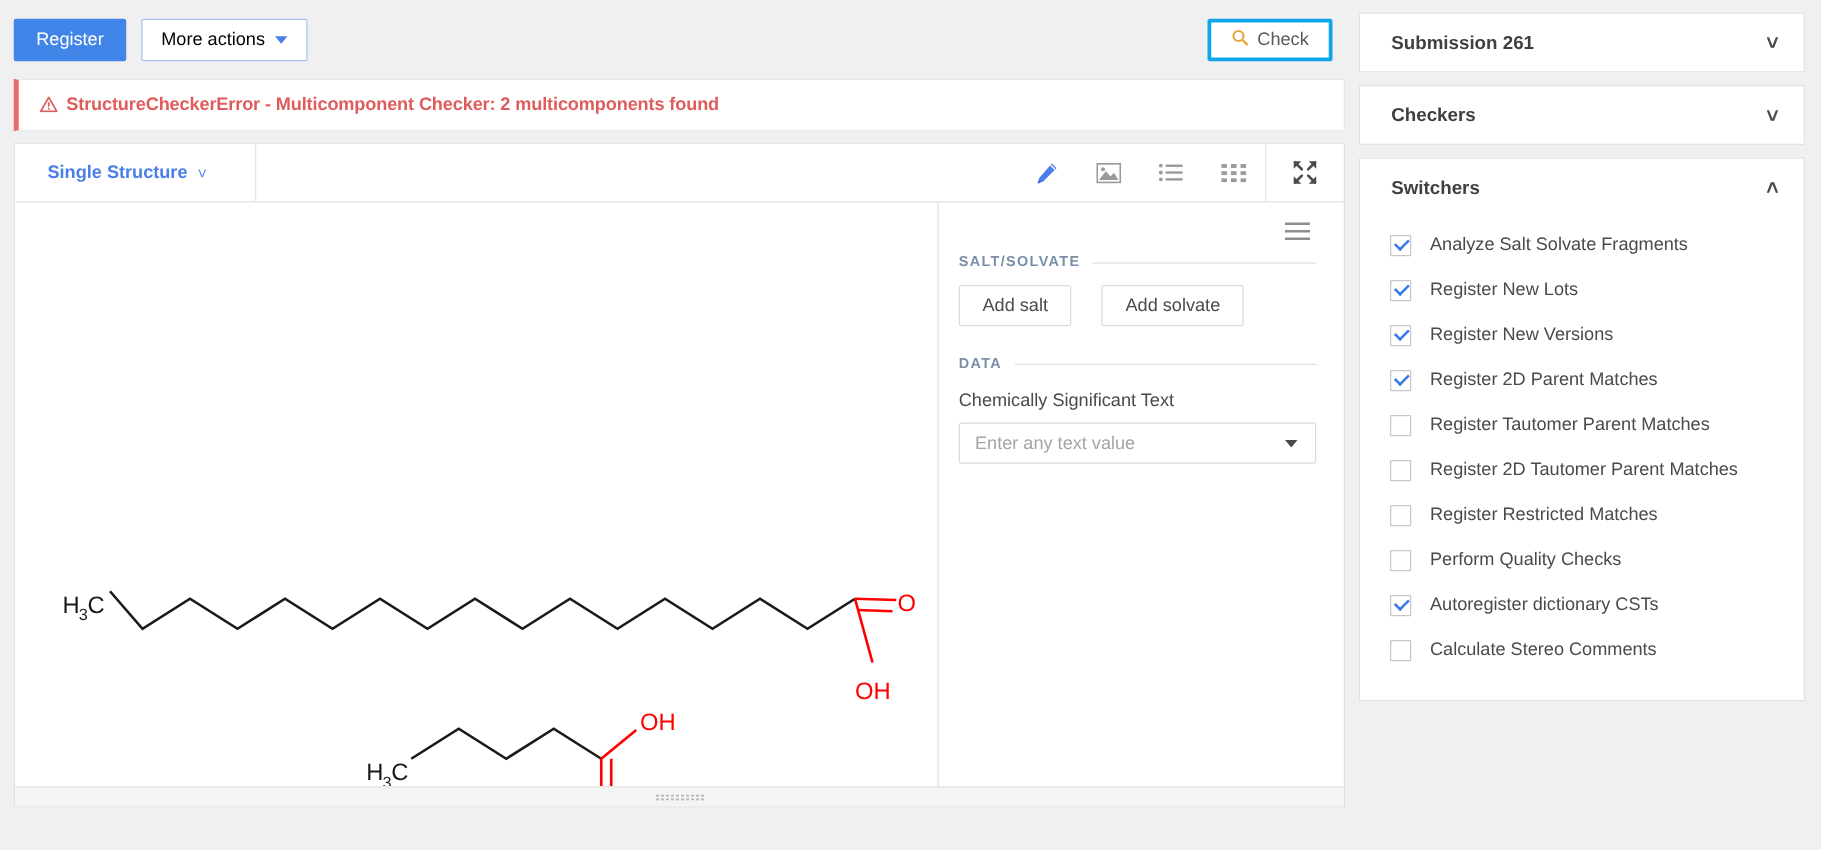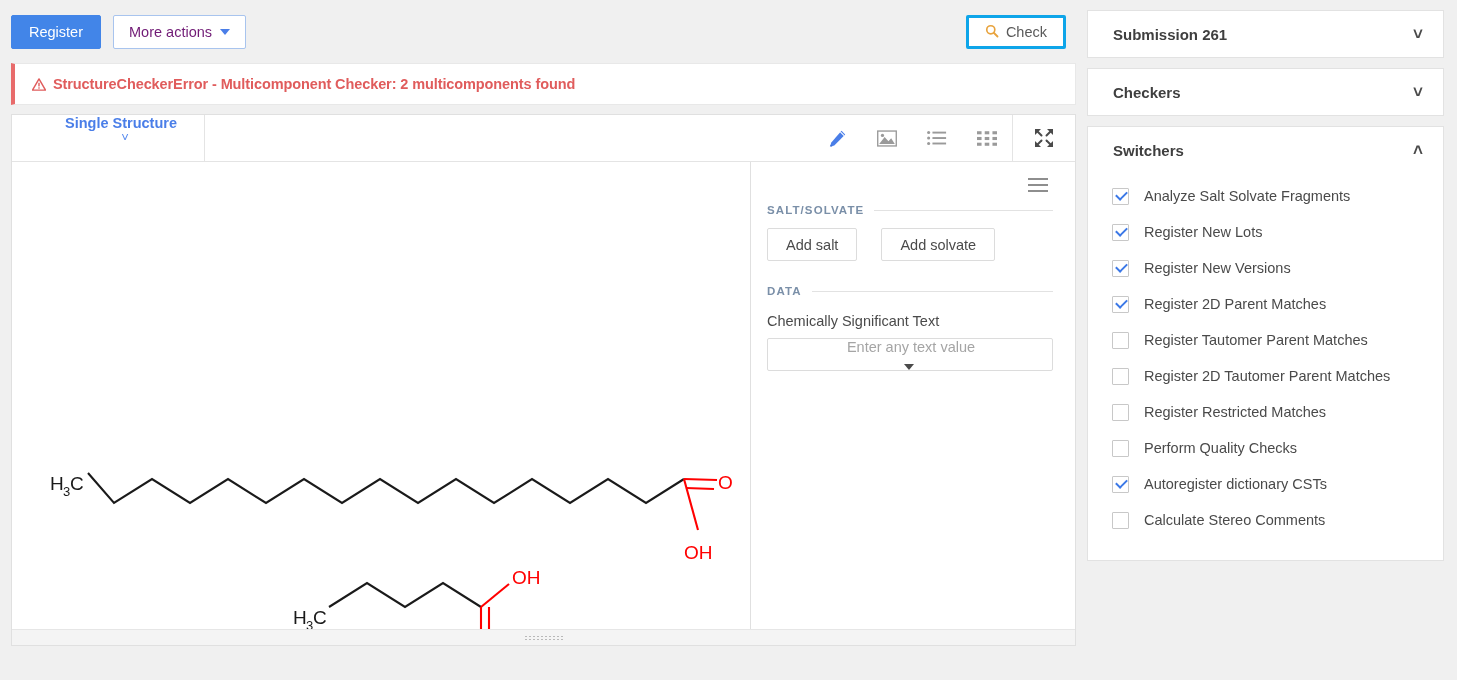--- a/index.html
+++ b/index.html
@@ -35,21 +35,21 @@
     font-size: 14.5px;
     height: 34px;
     padding: 0 17px;
     border-radius: 2px;
     cursor: pointer;
     font-family: "Liberation Sans", sans-serif;
   }
   .btn-more {
     background: #fff;
     border: 1px solid #a8c4ee;
-    color: #701a75;
+    color: #000000;
     font-size: 14.5px;
     height: 34px;
     padding: 0 15px;
     margin-left: 12px;
     border-radius: 2px;
     cursor: pointer;
     font-family: "Liberation Sans", sans-serif;
     display: flex; align-items: center; gap: 8px;
   }
   .caret-down {
@@ -111,21 +111,20 @@
     border-bottom: 1px solid #e4e4e4;
     display: flex; align-items: stretch;
     position: relative;
   }
   .struct-select {
     width: 193px;
     border-right: 1px solid #e4e4e4;
     display: flex; align-items: center;
     padding-left: 26px;
     cursor: pointer;
-    flex-direction: column;
   }
   .struct-select .lbl {
     color: #4a7ee8;
     font-weight: bold;
     font-size: 14.5px;
   }
   .chev-sm {
     margin-left: 8px;
     color: #5b8def;
     font-size: 13px;
@@ -205,21 +204,20 @@
   .combo {
     margin-top: 9px;
     height: 33px;
     border: 1px solid #dcdcdc;
     background: #fff;
     border-radius: 2px;
     display: flex; align-items: center;
     padding: 0 10px 0 12px;
     cursor: text;
     position: relative;
-    flex-direction: column;
   }
   .combo .ph { color: #a5a5a5; font-size: 14.5px; flex: 1; }
   .combo .arr {
     width: 0; height: 0;
     border-left: 5px solid transparent;
     border-right: 5px solid transparent;
     border-top: 6px solid #4a4a4a;
     margin-right: 4px;
     cursor: pointer;
   }

